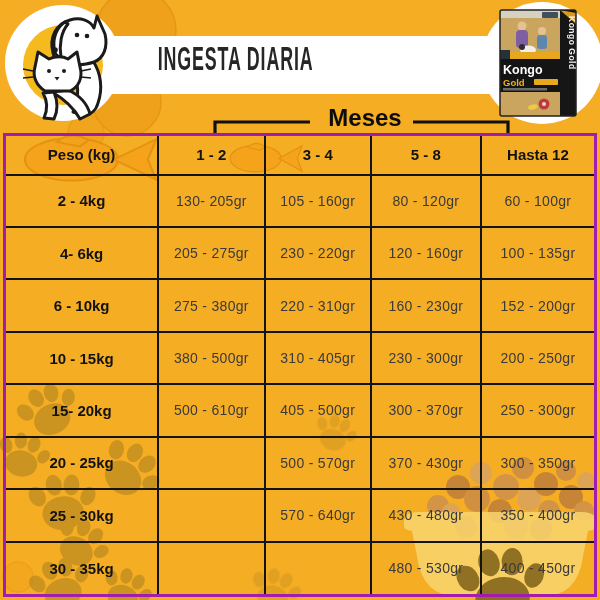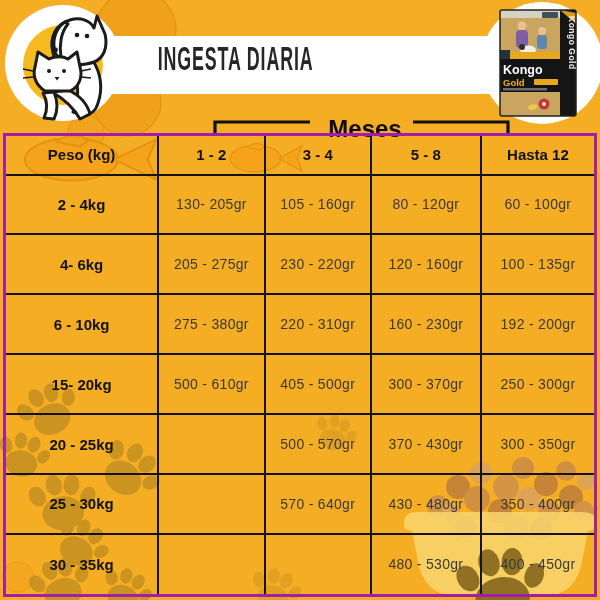--- a/index.html
+++ b/index.html
@@ -13,21 +13,21 @@
   .logo{position:absolute;left:5px;top:5px;width:116px;height:116px;z-index:2;}
   .card-circle{position:absolute;left:481px;top:2px;width:122px;height:122px;border-radius:50%;background:#FFFFFF;z-index:2;}
   .bag{position:absolute;left:498px;top:8px;width:90px;height:112px;z-index:2;}
   .bag text{font-family:"Liberation Sans",sans-serif;}
   .title{position:absolute;left:144px;top:47px;width:348px;text-align:left;z-index:3;}
   .title span{
     display:inline-block;font-weight:bold;font-size:21px;color:#262626;
     letter-spacing:1px;transform:scale(.85,1.62);white-space:nowrap;
   }
   .meses{
-    position:absolute;left:305px;top:115px;width:120px;text-align:center;z-index:3;
+    position:absolute;left:305px;top:104px;width:120px;text-align:center;z-index:3;
     font-weight:bold;font-size:24px;color:#0D0D0D;
   }
   .bracket{position:absolute;left:0;top:0;z-index:3;}
   table.grid{
     position:absolute;left:3px;top:133px;width:594px;height:464px;z-index:3;
     border-collapse:collapse;table-layout:fixed;border:3px solid #a21caf;
   }
   .grid th,.grid td{
     border:2.5px solid #131313;text-align:center;vertical-align:middle;padding:0;
     background:transparent;
@@ -206,21 +206,28 @@
         <td class="val">205 - 275gr</td>
         <td class="val">230 - 220gr</td>
         <td class="val">120 - 160gr</td>
         <td class="val">100 - 135gr</td>
       </tr>
       <tr>
         <td class="wt">6 - 10kg</td>
         <td class="val">275 - 380gr</td>
         <td class="val">220 - 310gr</td>
         <td class="val">160 - 230gr</td>
-        <td class="val">192 - 200gr</td>
+        <td class="val">152 - 200gr</td>
+      </tr>
+      <tr>
+        <td class="wt">10 - 15kg</td>
+        <td class="val">380 - 500gr</td>
+        <td class="val">310 - 405gr</td>
+        <td class="val">230 - 300gr</td>
+        <td class="val">200 - 250gr</td>
       </tr>
       <tr>
         <td class="wt">15- 20kg</td>
         <td class="val">500 - 610gr</td>
         <td class="val">405 - 500gr</td>
         <td class="val">300 - 370gr</td>
         <td class="val">250 - 300gr</td>
       </tr>
       <tr>
         <td class="wt">20 - 25kg</td>

